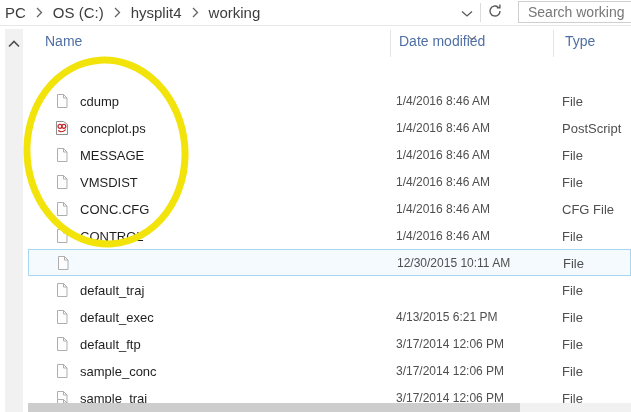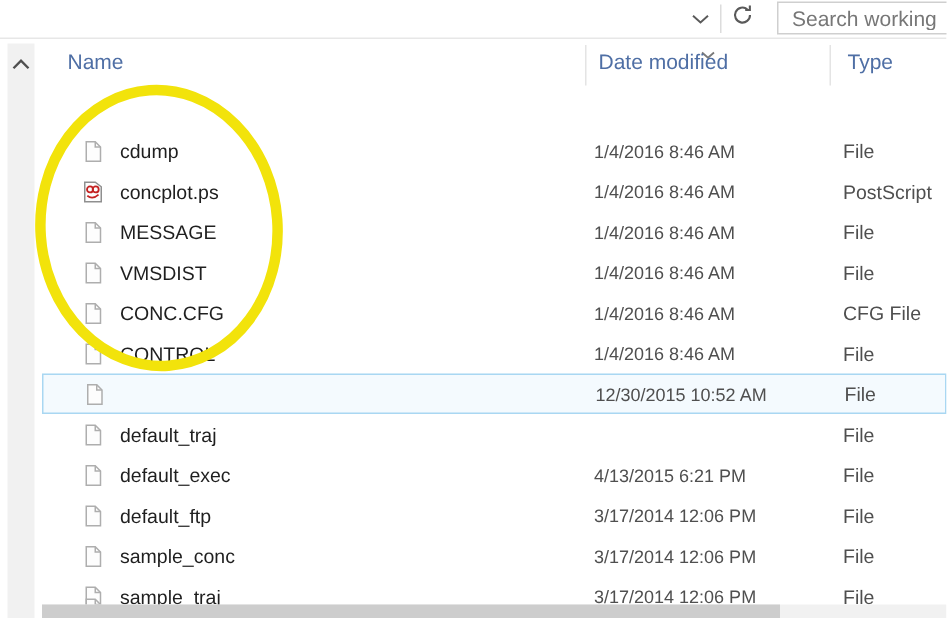--- a/index.html
+++ b/index.html
@@ -44,20 +44,41 @@
   
   .hscroll{position:absolute;left:28px;top:403px;width:603px;height:9px;background:#f1f1f1;}
   .hscroll-thumb{position:absolute;left:0;top:0;width:492px;height:9px;background:#cdcdcd;}
   
   .overlay{position:absolute;left:0;top:0;width:631px;height:412px;pointer-events:none;}
 </style>
 </head>
 <body>
 
 <div class="toolbar">
+  <div class="breadcrumb">
+    <span class="crumb">PC</span>
+    <span class="crumb-sep">
+        <svg width="7" height="11">
+          <polyline points="1,1 5.5,5.5 1,10" fill="none" stroke="#636363" stroke-width="1.3"></polyline>
+        </svg>
+      </span>
+    <span class="crumb">OS (C:)</span>
+    <span class="crumb-sep">
+        <svg width="7" height="11">
+          <polyline points="1,1 5.5,5.5 1,10" fill="none" stroke="#636363" stroke-width="1.3"></polyline>
+        </svg>
+      </span>
+    <span class="crumb">hysplit4</span>
+    <span class="crumb-sep">
+        <svg width="7" height="11">
+          <polyline points="1,1 5.5,5.5 1,10" fill="none" stroke="#636363" stroke-width="1.3"></polyline>
+        </svg>
+      </span>
+    <span class="crumb">working</span>
+  </div>
   <div class="addr-chevron">
     <span><svg width="12" height="8">
           <polyline points="1,1.5 6,6 11,1.5" fill="none" stroke="#5a5a5a" stroke-width="1.3"></polyline>
         </svg></span>
   </div>
   <div class="addr-divider"></div>
   <div class="refresh-btn">
     <span>
       <svg width="16" height="16" viewBox="0 0 16 16">
         <path d="M13 8 A5 5 0 1 1 11.2 4.2" fill="none" stroke="#5a5a5a" stroke-width="1.4"></path>
@@ -161,21 +182,21 @@
     <span class="c-type">File</span>
   </div>
     <div class="row hover">
     <span class="ficon">
       <svg width="16" height="16" viewBox="0 0 16 16">
         <path d="M3.5 1.5 h6 l3.5 3.5 v9.5 h-9.5 z" fill="#fdfdfd" stroke="#aeaeae"></path>
         <path d="M9.5 1.5 v3.5 h3.5" fill="none" stroke="#aeaeae"></path>
       </svg>
     </span>
 
-    <span class="c-date">12/30/2015 10:52 AM</span>
+    <span class="c-date">12/30/2015 10:11 AM</span>
     <span class="c-type">File</span>
   </div>
     <div class="row">
     <span class="ficon">
       <svg width="16" height="16" viewBox="0 0 16 16">
         <path d="M3.5 1.5 h6 l3.5 3.5 v9.5 h-9.5 z" fill="#fdfdfd" stroke="#aeaeae"></path>
         <path d="M9.5 1.5 v3.5 h3.5" fill="none" stroke="#aeaeae"></path>
       </svg>
     </span>
 

